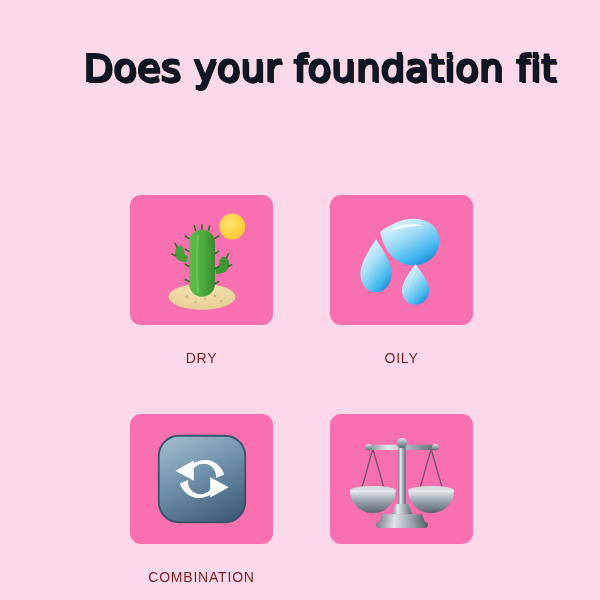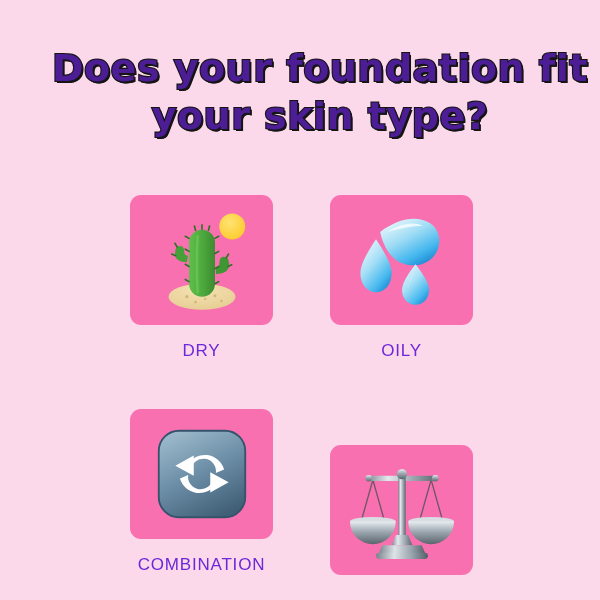--- a/index.html
+++ b/index.html
@@ -26,23 +26,23 @@
     left: 0;
     top: 44px;
     width: 600px;
     text-align: center;
     line-height: 48px;
   }
   .title-line {
     display: block;
     font-family: "DejaVu Sans", sans-serif;
     font-size: 38px;
-    font-weight: bold;
+    font-weight: normal;
     letter-spacing: 0.5px;
-    color: #4c1d95;
+    color: #0f172a;
     -webkit-text-stroke: 2.2px #151515;
     paint-order: stroke fill;
     text-shadow:
       1.6px 1.6px 0 #151515,
       2px 2px 0 #151515;
     margin-left: 40px;
   }
 
   
   #grid {
@@ -50,59 +50,57 @@
     left: 130px;
     top: 195px;
     width: 343px;
   }
   .grid-row {
     display: flex;
     gap: 57px;
   }
   .grid-row.row-2 {
     margin-top: 48px;
-    align-items: flex-end;
   }
   .cell {
     width: 143px;
     display: flex;
     flex-direction: column;
     align-items: center;
   }
   .card {
     width: 143px;
     height: 130px;
     background: #F970B0;
     border-radius: 11px;
     display: flex;
     align-items: center;
     justify-content: center;
     overflow: hidden;
   }
   .cell-label {
-    margin-top: 16px;
+    margin-top: 25px;
     font-family: "Liberation Sans", sans-serif;
-    font-size: 17px;
+    font-size: 14px;
     font-weight: 400;
     letter-spacing: 0.8px;
-    color: #6d28d9;
+    color: #7f1d1d;
     white-space: nowrap;
   }
   .emoji-svg {
     display: block;
   }
 </style>
 </head>
 <body>
 
 <div id="canvas">
 
   <div id="title-block">
     <span class="title-line">Does your foundation fit</span>
-    <span class="title-line">your skin type?</span>
   </div>
 
   <div id="grid">
 
     <div class="grid-row row-1">
 
       <div class="cell">
         <div class="card">
           <svg class="emoji-svg" width="108" height="108" viewBox="0 0 100 100">
             <defs>

